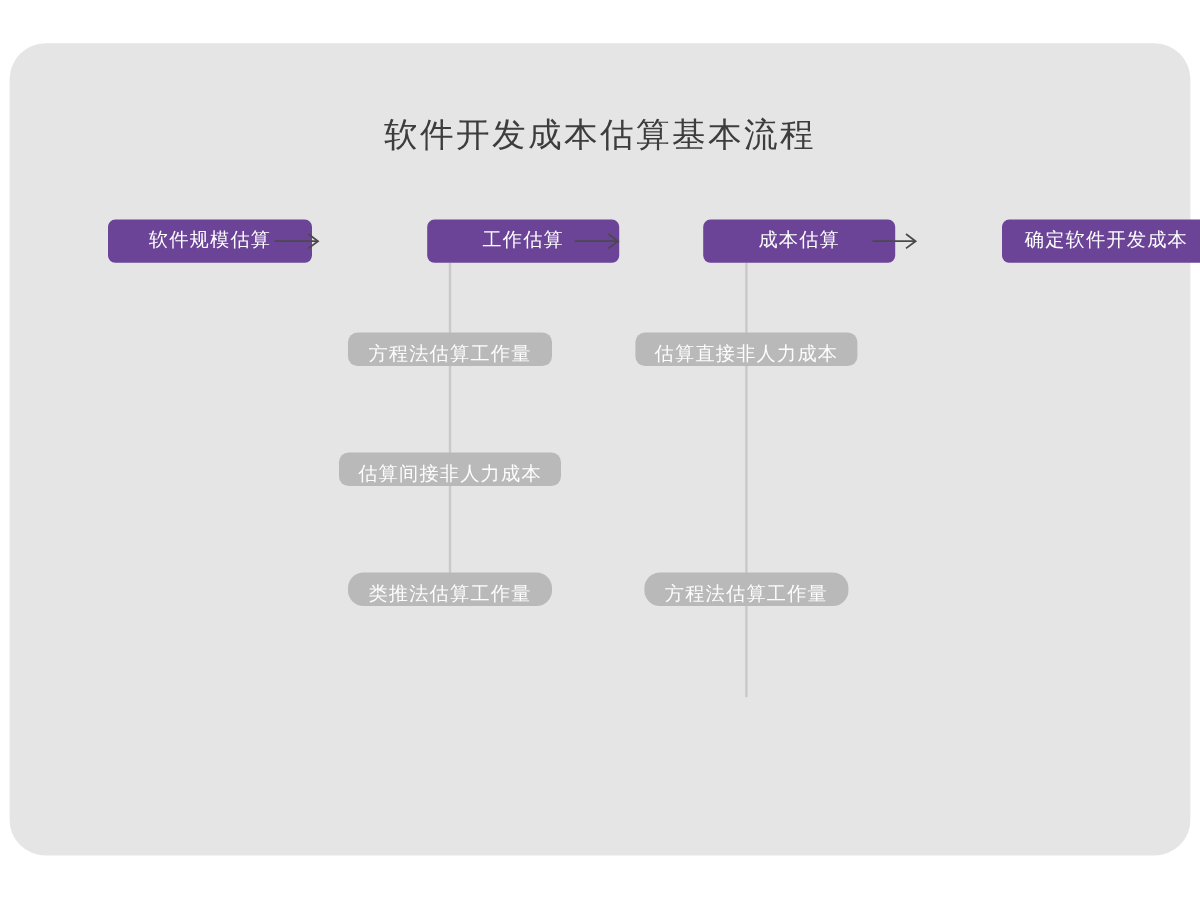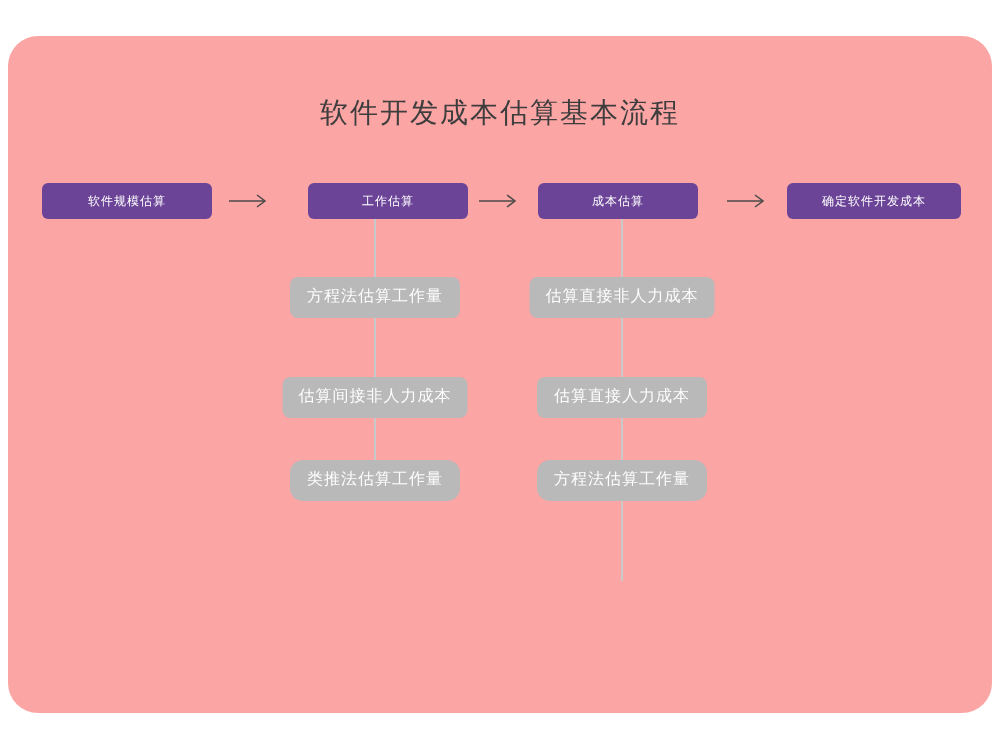--- a/index.html
+++ b/index.html
@@ -10,46 +10,47 @@
     height: 750px;
     font-family: "Liberation Sans", "DejaVu Sans", sans-serif;
     overflow: hidden;
   }
   .card {
     position: absolute;
     left: 8px;
     top: 36px;
     width: 984px;
     height: 677px;
-    background: #fca5a5;
+    background: #e5e5e5;
     border-radius: 30px;
   }
   .title {
     position: absolute;
     left: 0;
     top: 58px;
     width: 100%;
     text-align: center;
     font-size: 28px;
     letter-spacing: 2px;
     color: #3d3d3d;
     font-weight: 500;
   }
   .main-box {
     position: absolute;
     top: 147px;
     height: 36px;
     line-height: 36px;
     background: #6b4498;
     color: #ffffff;
-    font-size: 12px;
+    font-size: 16px;
     text-align: center;
     border-radius: 6px;
     letter-spacing: 1px;
     box-sizing: border-box;
+    margin-left: 48px;
   }
   .step-0 { left: 34px;  width: 170px; }
   .step-1 { left: 300px; width: 160px; }
   .step-2 { left: 530px; width: 160px; }
   .step-3 { left: 779px; width: 174px; }
   .flow-arrow {
     position: absolute;
     top: 157px;
     width: 40px;
     height: 16px;
@@ -61,38 +62,38 @@
     position: absolute;
     width: 2px;
     background: #c9c9c9;
     top: 183px;
   }
   .vline-work { left: 366px; height: 262px; }
   .vline-cost { left: 613px; height: 362px; }
   .sub-box {
     position: absolute;
     transform: translateX(-50%);
-    height: 41px;
+    height: 28px;
     line-height: 38px;
     min-width: 170px;
     padding: 0 16px;
     box-sizing: border-box;
     background: #b9b9b9;
     color: #fdfdfd;
     font-size: 16px;
     text-align: center;
     border-radius: 8px;
     letter-spacing: 1px;
     white-space: nowrap;
   }
   .col-work { left: 367px; }
   .col-cost { left: 614px; }
   .row-0 { top: 241px; }
   .row-1 { top: 341px; }
-  .row-2 { top: 424px; border-radius: 13px; }
+  .row-2 { top: 441px; border-radius: 13px; }
   .row-3 { top: 541px; }
 </style>
 </head>
 <body>
 
 <div class="card">
 
   <div class="title">软件开发成本估算基本流程</div>
 
   <div class="vline vline-work"></div>
@@ -119,16 +120,15 @@
     <polyline points="29,2 37,8 29,14" fill="none" stroke="#4a4a4a" stroke-width="1.5"></polyline>
   </svg>
 
   <div class="main-box step-3">确定软件开发成本</div>
 
   <div class="sub-box col-work row-0">方程法估算工作量</div>
   <div class="sub-box col-work row-1">估算间接非人力成本</div>
   <div class="sub-box col-work row-2">类推法估算工作量</div>
 
   <div class="sub-box col-cost row-0">估算直接非人力成本</div>
-  <div class="sub-box col-cost row-1">估算直接人力成本</div>
   <div class="sub-box col-cost row-2">方程法估算工作量</div>
 
 </div>
 
 </body></html>

